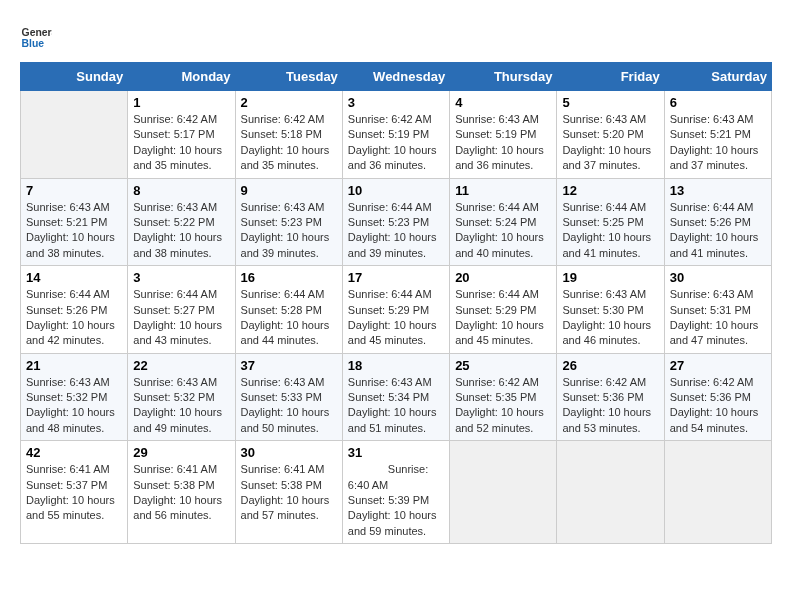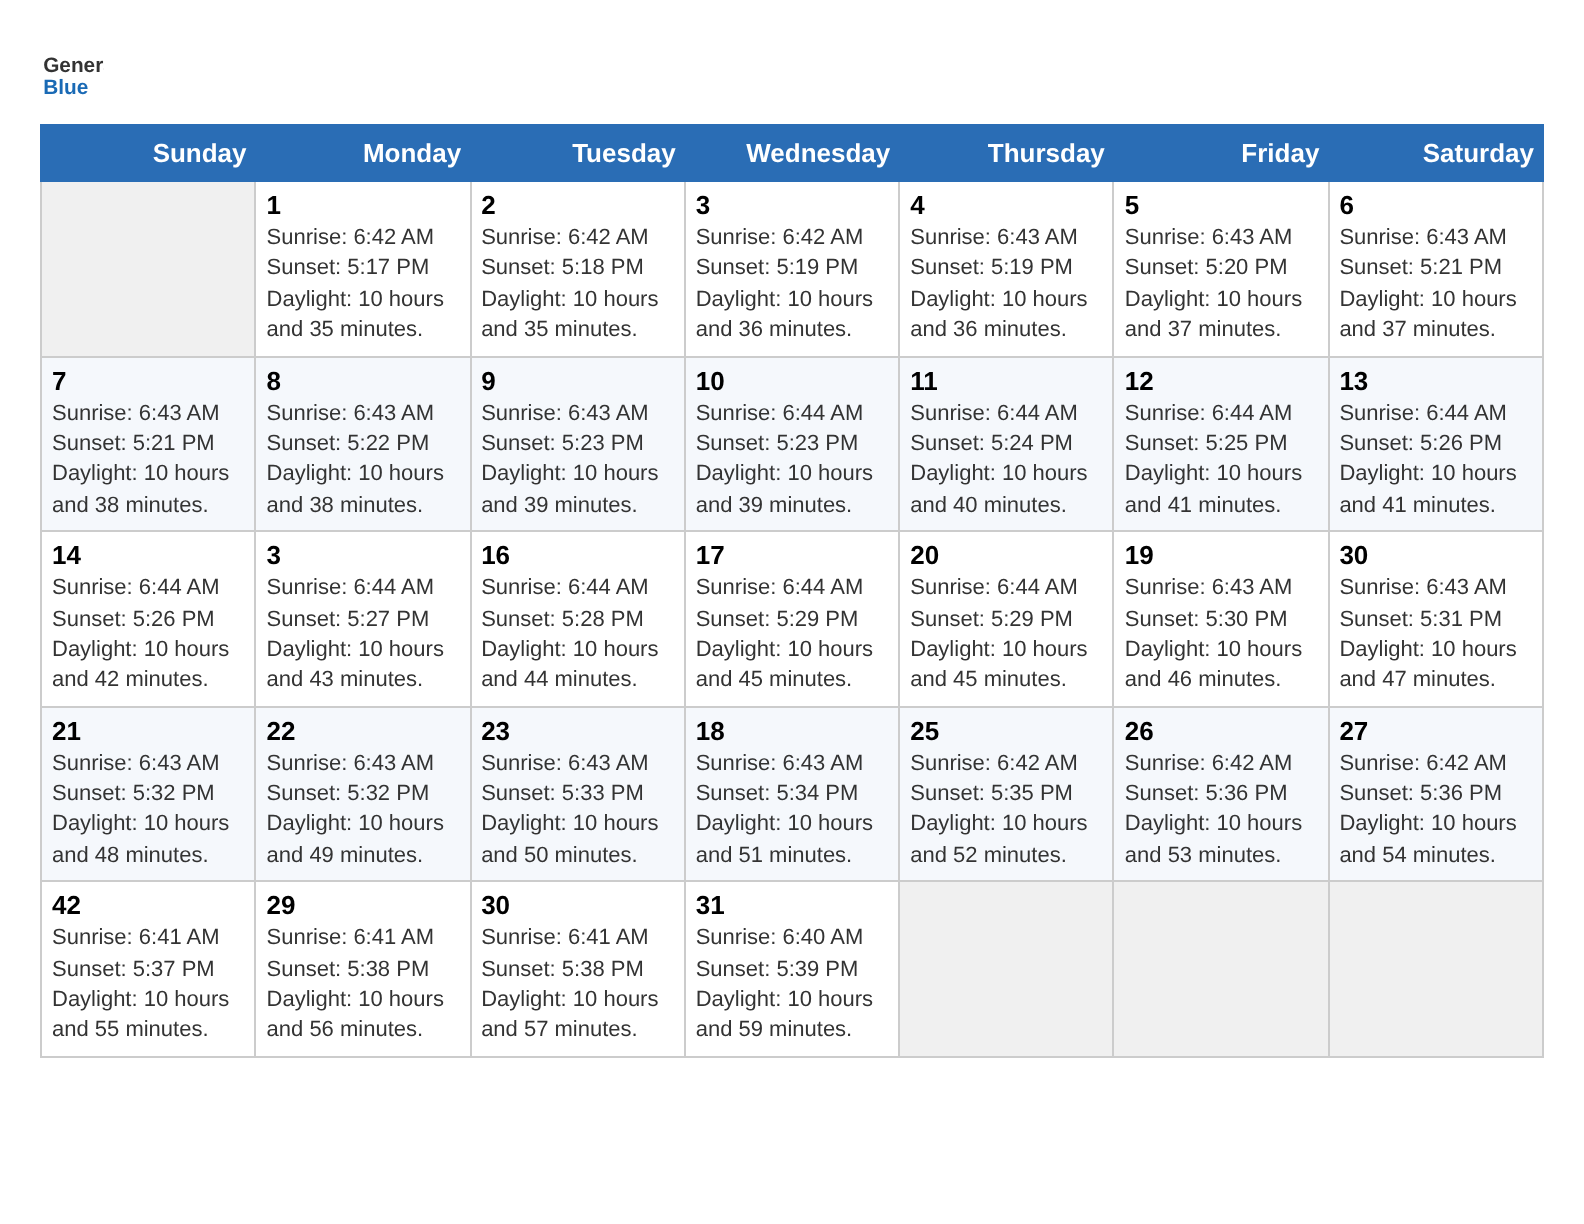--- a/index.html
+++ b/index.html
@@ -206,21 +206,21 @@
       </tr>
       <tr>
         <td><span class="day-num">21</span><span class="day-info" style="white-space: pre-line;">Sunrise: 6:43 AM
 Sunset: 5:32 PM
 Daylight: 10 hours
 and 48 minutes.</span></td>
         <td><span class="day-num">22</span><span class="day-info" style="white-space: pre-line;">Sunrise: 6:43 AM
 Sunset: 5:32 PM
 Daylight: 10 hours
 and 49 minutes.</span></td>
-        <td><span class="day-num">23</span><span class="day-info" style="white-space: pre-line;">Sunrise: 6:43 AM
+        <td><span class="day-num">37</span><span class="day-info" style="white-space: pre-line;">Sunrise: 6:43 AM
 Sunset: 5:33 PM
 Daylight: 10 hours
 and 50 minutes.</span></td>
         <td><span class="day-num">18</span><span class="day-info" style="white-space: pre-line;">Sunrise: 6:43 AM
 Sunset: 5:34 PM
 Daylight: 10 hours
 and 51 minutes.</span></td>
         <td><span class="day-num">25</span><span class="day-info" style="white-space: pre-line;">Sunrise: 6:42 AM
 Sunset: 5:35 PM
 Daylight: 10 hours
@@ -240,21 +240,21 @@
 Daylight: 10 hours
 and 55 minutes.</span></td>
         <td><span class="day-num">29</span><span class="day-info" style="white-space: pre-line;">Sunrise: 6:41 AM
 Sunset: 5:38 PM
 Daylight: 10 hours
 and 56 minutes.</span></td>
         <td><span class="day-num">30</span><span class="day-info" style="white-space: pre-line;">Sunrise: 6:41 AM
 Sunset: 5:38 PM
 Daylight: 10 hours
 and 57 minutes.</span></td>
-        <td><span class="day-num">31</span><span class="day-info" style="white-space: pre-line;">Sunrise: 6:40 AM
+        <td><span class="day-num">31</span><span class="day-info" style="white-space: pre-line; margin-left: 40px;">Sunrise: 6:40 AM
 Sunset: 5:39 PM
 Daylight: 10 hours
 and 59 minutes.</span></td>
         <td class="empty"></td>
         <td class="empty"></td>
         <td class="empty"></td>
       </tr>
     </tbody>
 </table>
 

